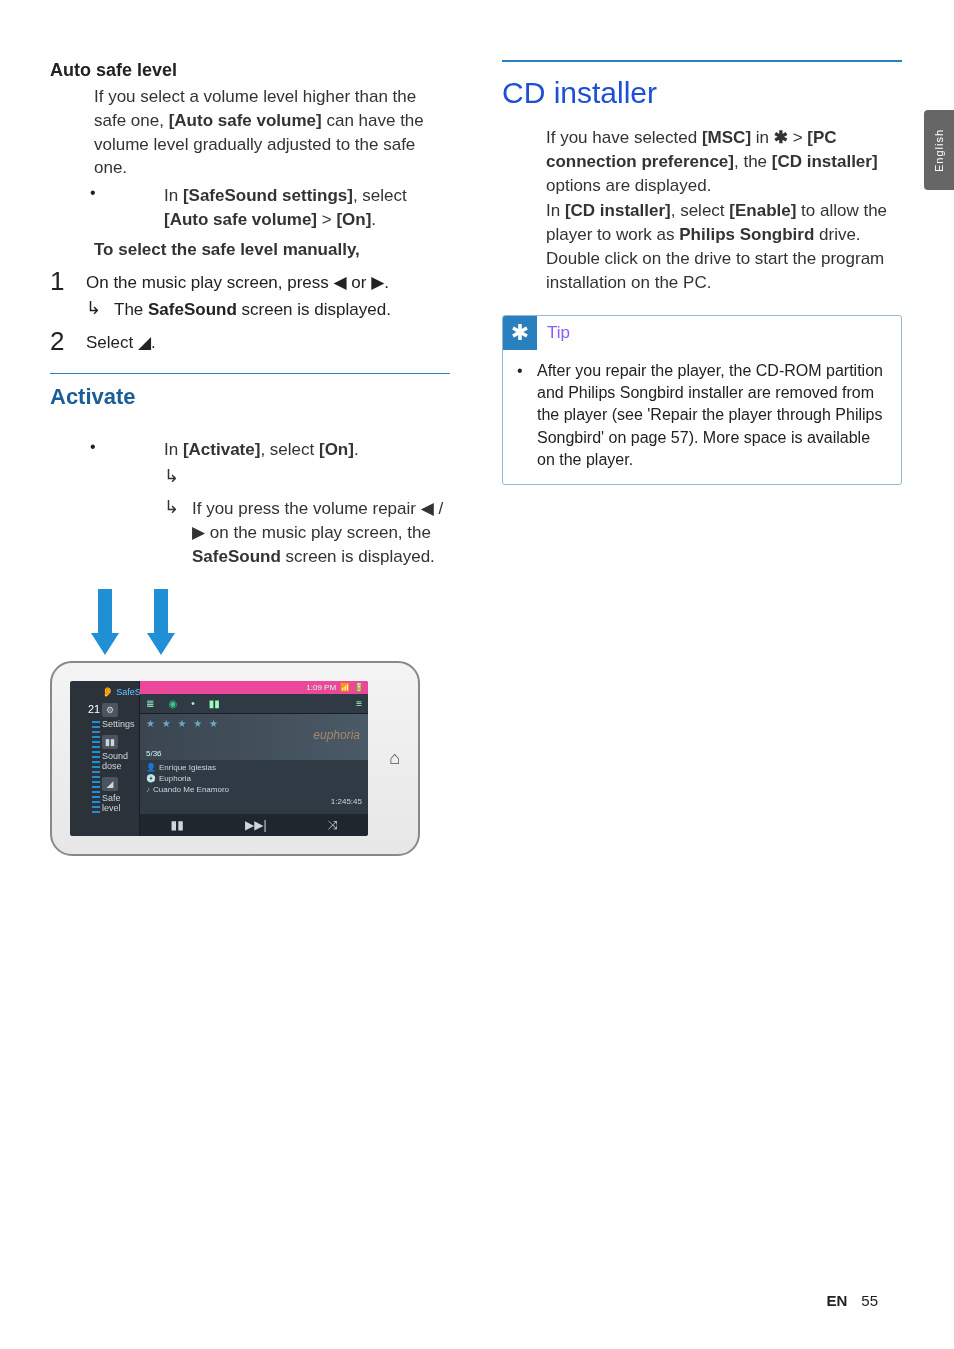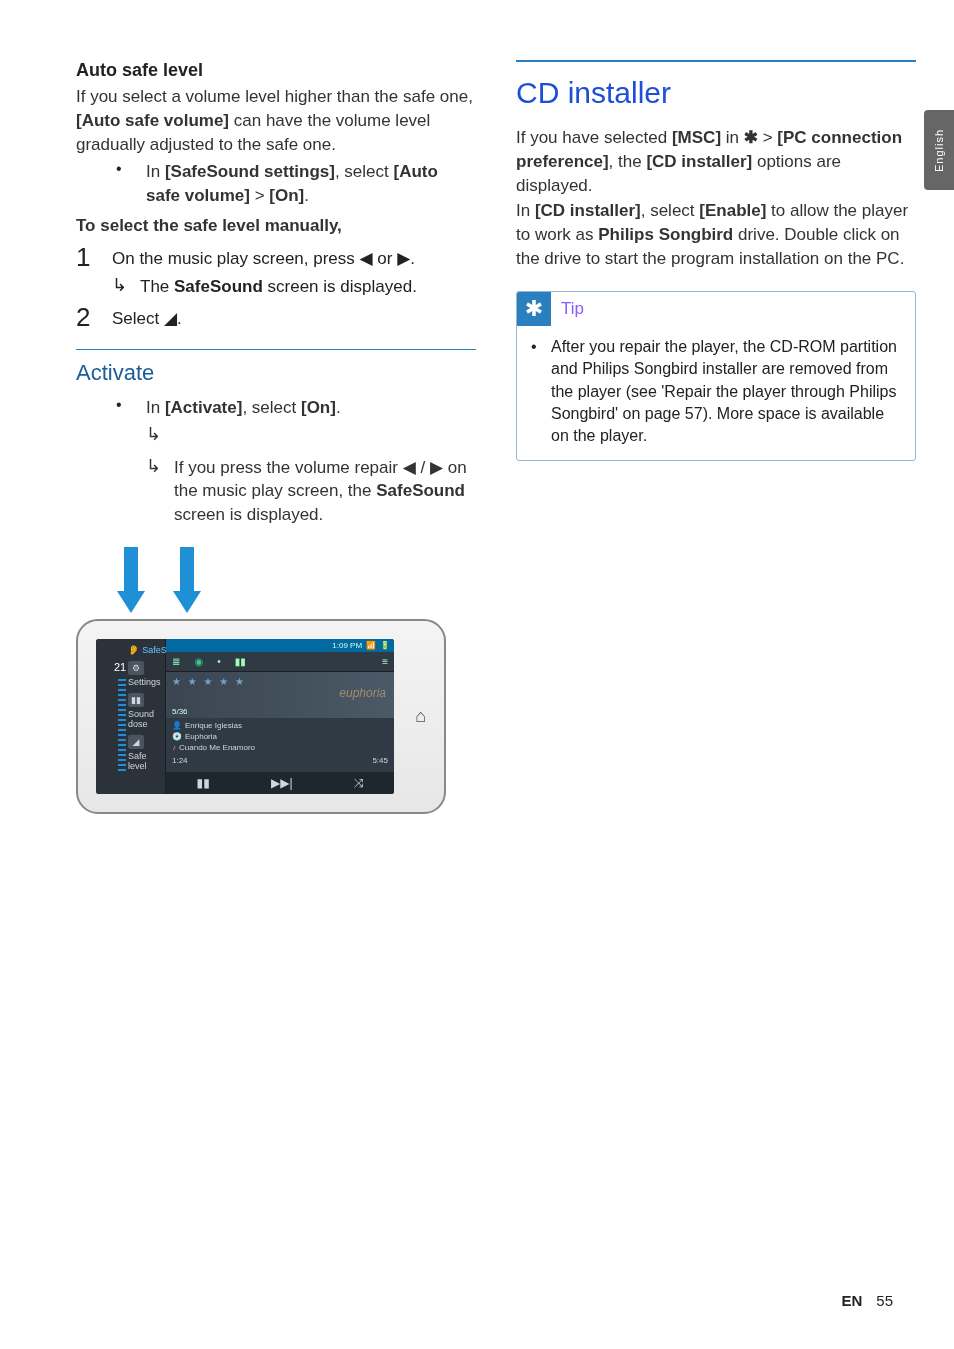--- a/index.html
+++ b/index.html
@@ -5,41 +5,42 @@
   * { box-sizing: border-box; margin: 0; padding: 0; }
   body {
     font-family: Arial, Helvetica, sans-serif;
     width: 954px;
     height: 1349px;
     position: relative;
     background: #fff;
     color: #222;
   }
   .page {
-    padding: 60px 60px 40px 76px;
-    display: flex;
-    gap: 40px;
+    padding: 60px 60px 40px 50px;
+    display: flex;
+    gap: 52px;
   }
   .col {
     flex: 1;
     min-width: 0;
   }
   .col-left { flex: 0 0 400px; }
   .col-right { flex: 0 0 400px; }
 
   .section-heading {
     font-weight: bold;
     font-size: 18px;
     color: #222;
     margin-bottom: 4px;
   }
   .body-text {
     font-size: 17px;
     line-height: 1.4;
     color: #333;
+    margin-left: 44px;
   }
   .bold { font-weight: bold; }
   .bullet-item {
     display: flex;
     margin-left: 40px;
     margin-top: 4px;
   }
   .bullet-dot {
     width: 30px;
     flex-shrink: 0;
@@ -75,22 +76,22 @@
     line-height: 1.2;
   }
   hr.rule {
     border: none;
     border-top: 1px solid #2a7fbf;
     margin: 18px 0 10px 0;
   }
   .sub-head {
     color: #1a5d99;
     font-size: 22px;
-    font-weight: normal;
-    margin-bottom: 10px;
+    font-weight: bold;
+    margin-bottom: 28px;
   }
   .main-head {
     color: #1d4ed8;
     font-size: 30px;
     font-weight: normal;
     margin-bottom: 16px;
   }
   hr.rule-heavy {
     border: none;
     border-top: 2px solid #2a7fbf;
@@ -248,21 +249,21 @@
     line-height: 14px;
     font-size: 9px;
   }
   .status-bar {
     display: flex;
     justify-content: flex-end;
     gap: 4px;
     padding: 2px 4px;
     font-size: 8px;
     color: #cfe;
-    background: #0369a1;
+    background: #ec4899;
   }
   .top-icons {
     display: flex;
     gap: 14px;
     padding: 4px 6px;
     font-size: 10px;
     color: #9fb;
     border-bottom: 1px solid #1a1f24;
   }
   .album-area {
@@ -293,21 +294,21 @@
     color: #cfe;
   }
   .track-list {
     padding: 2px 6px;
     font-size: 8px;
     line-height: 1.4;
   }
   .track-list .row .r-icon { color: #c96; margin-right: 3px; }
   .time-row {
     display: flex;
-    justify-content: space-between;
+    justify-content: flex-end;
     padding: 0 6px;
     font-size: 8px;
   }
   .controls {
     position: absolute;
     bottom: 0; left: 0; right: 0;
     height: 22px;
     background: #1f262d;
     display: flex;
     align-items: center;
@@ -321,21 +322,21 @@
     top: 50%;
     transform: translateY(-50%);
     font-size: 18px;
     color: #555;
   }
 
   
   .footer {
     position: absolute;
     bottom: 40px;
-    right: 61px;
+    right: 76px;
     font-size: 15px;
   }
   .footer .en { font-weight: bold; margin-right: 14px; }
 </style>
 </head>
 <body>
 
 <div class="lang-tab">English</div>
 
 <div class="page">

